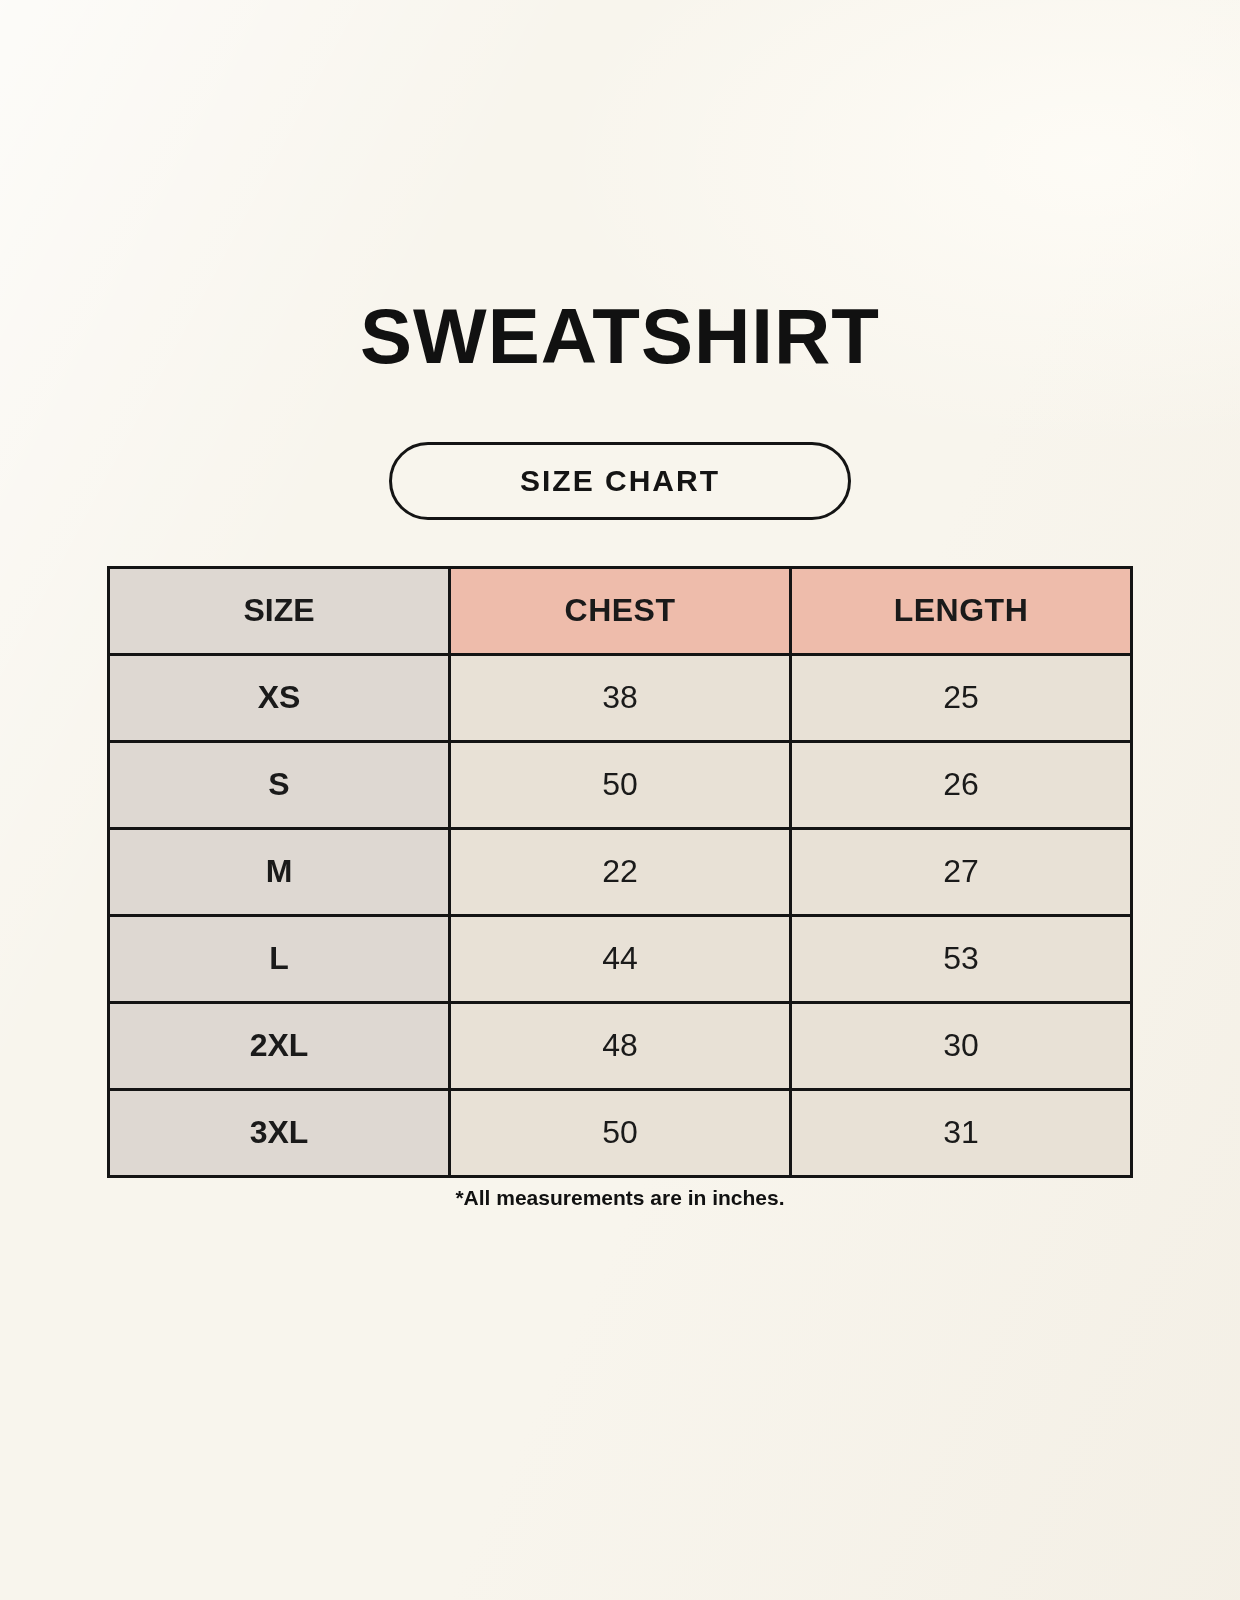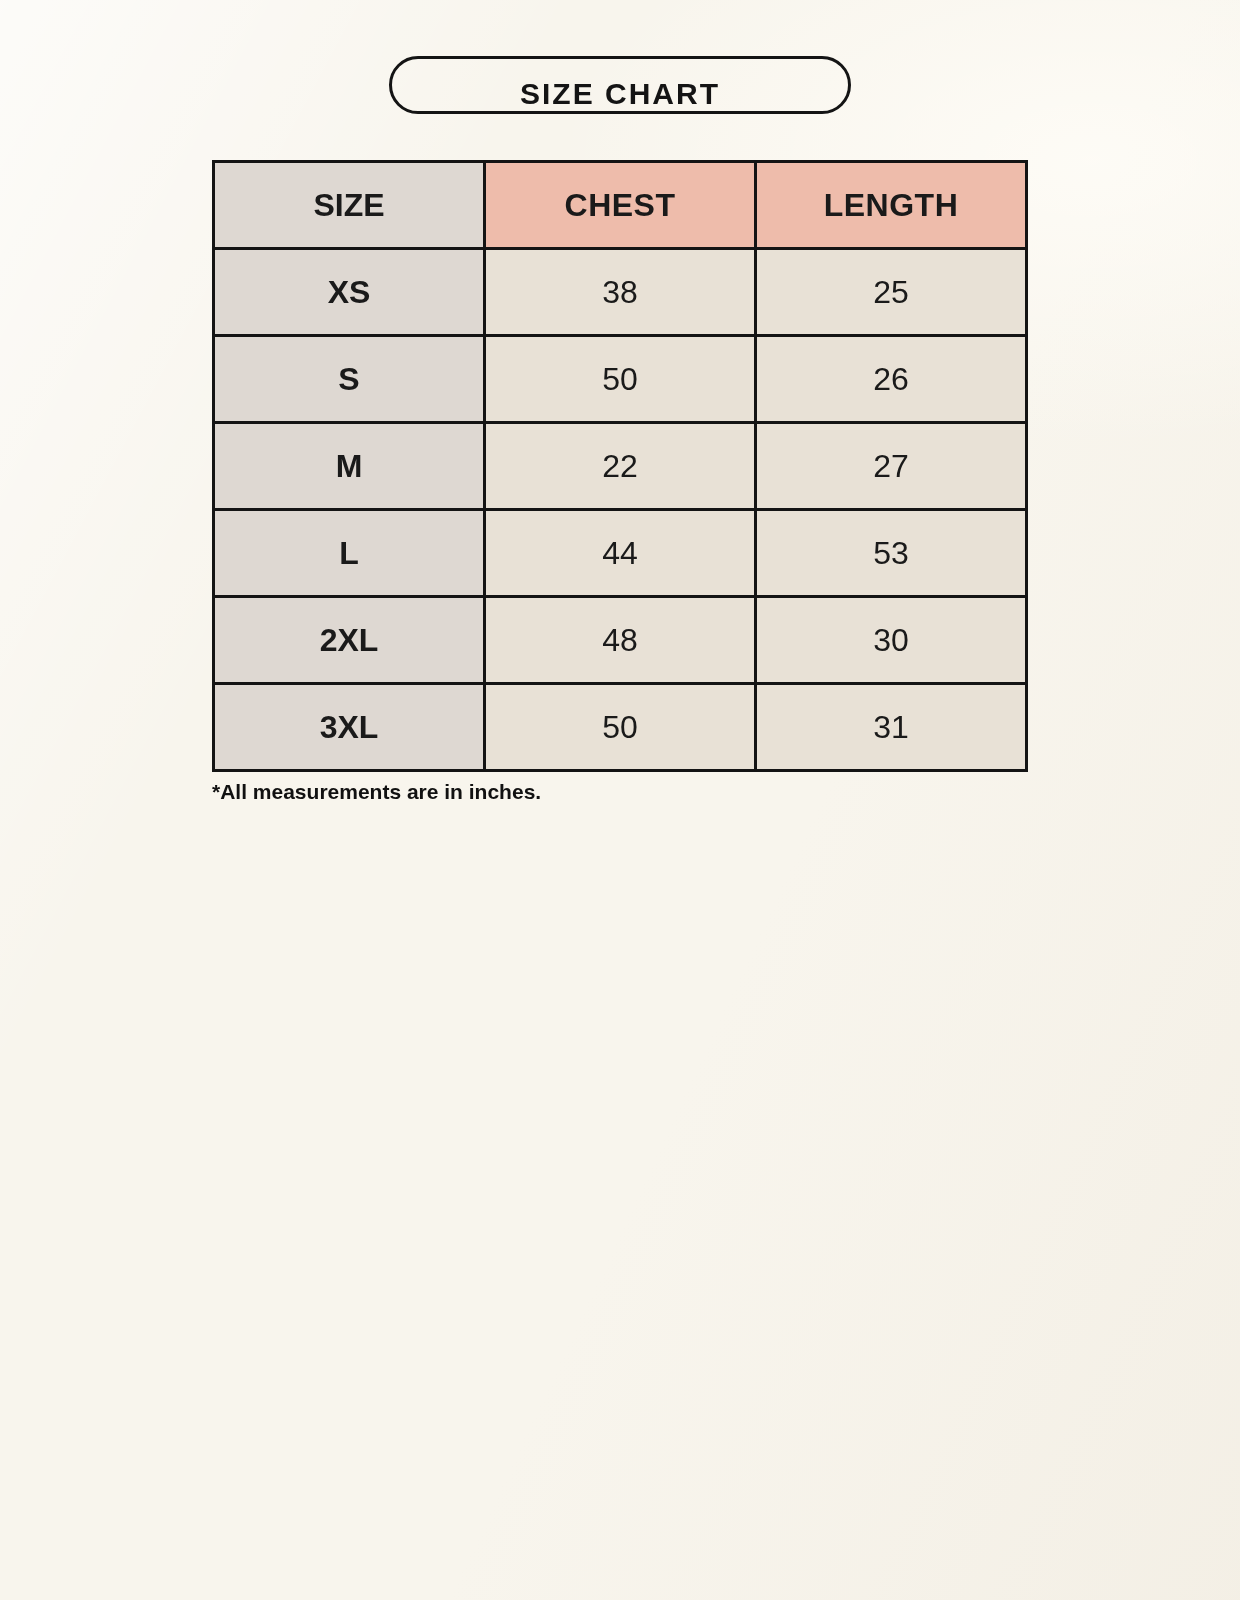--- a/index.html
+++ b/index.html
@@ -28,38 +28,38 @@
     text-align: center;
     font-size: 78px;
     font-weight: 600;
     letter-spacing: 1px;
     line-height: 1.25;
     color: #111;
   }
 
   .pill-button {
     display: flex;
-    align-items: flex-end;
+    align-items: center;
     justify-content: center;
     width: 462px;
-    height: 58px;
+    height: 78px;
     margin: 56px auto 0 auto;
     border: 3px solid #141414;
     border-radius: 44px;
     background: transparent;
     font-family: "Liberation Sans", sans-serif;
     font-size: 30px;
     font-weight: 600;
     letter-spacing: 2px;
     color: #141414;
     cursor: pointer;
   }
 
   .table-wrap {
-    width: 816px;
+    width: 1026px;
     margin: 46px auto 0 auto;
   }
 
   table.size-table {
     width: 100%;
     border-collapse: collapse;
     table-layout: fixed;
   }
 
   table.size-table td, table.size-table th {
@@ -82,31 +82,32 @@
     font-weight: 700;
   }
 
   td.value-cell {
     background: #e8e1d6;
     font-weight: 500;
   }
 
   .footnote {
     margin-top: 8px;
-    text-align: left;
+    text-align: center;
     font-size: 21px;
     font-weight: 700;
     color: #111;
   }
 </style>
 </head>
 <body>
 
 <div class="canvas">
 
+  <h1 class="page-title">SWEATSHIRT</h1>
 
   <div class="pill-button">
     <span>SIZE CHART</span>
   </div>
 
   <div class="table-wrap">
     <table class="size-table">
       <thead>
         <tr>
           <th class="size-header">SIZE</th>

